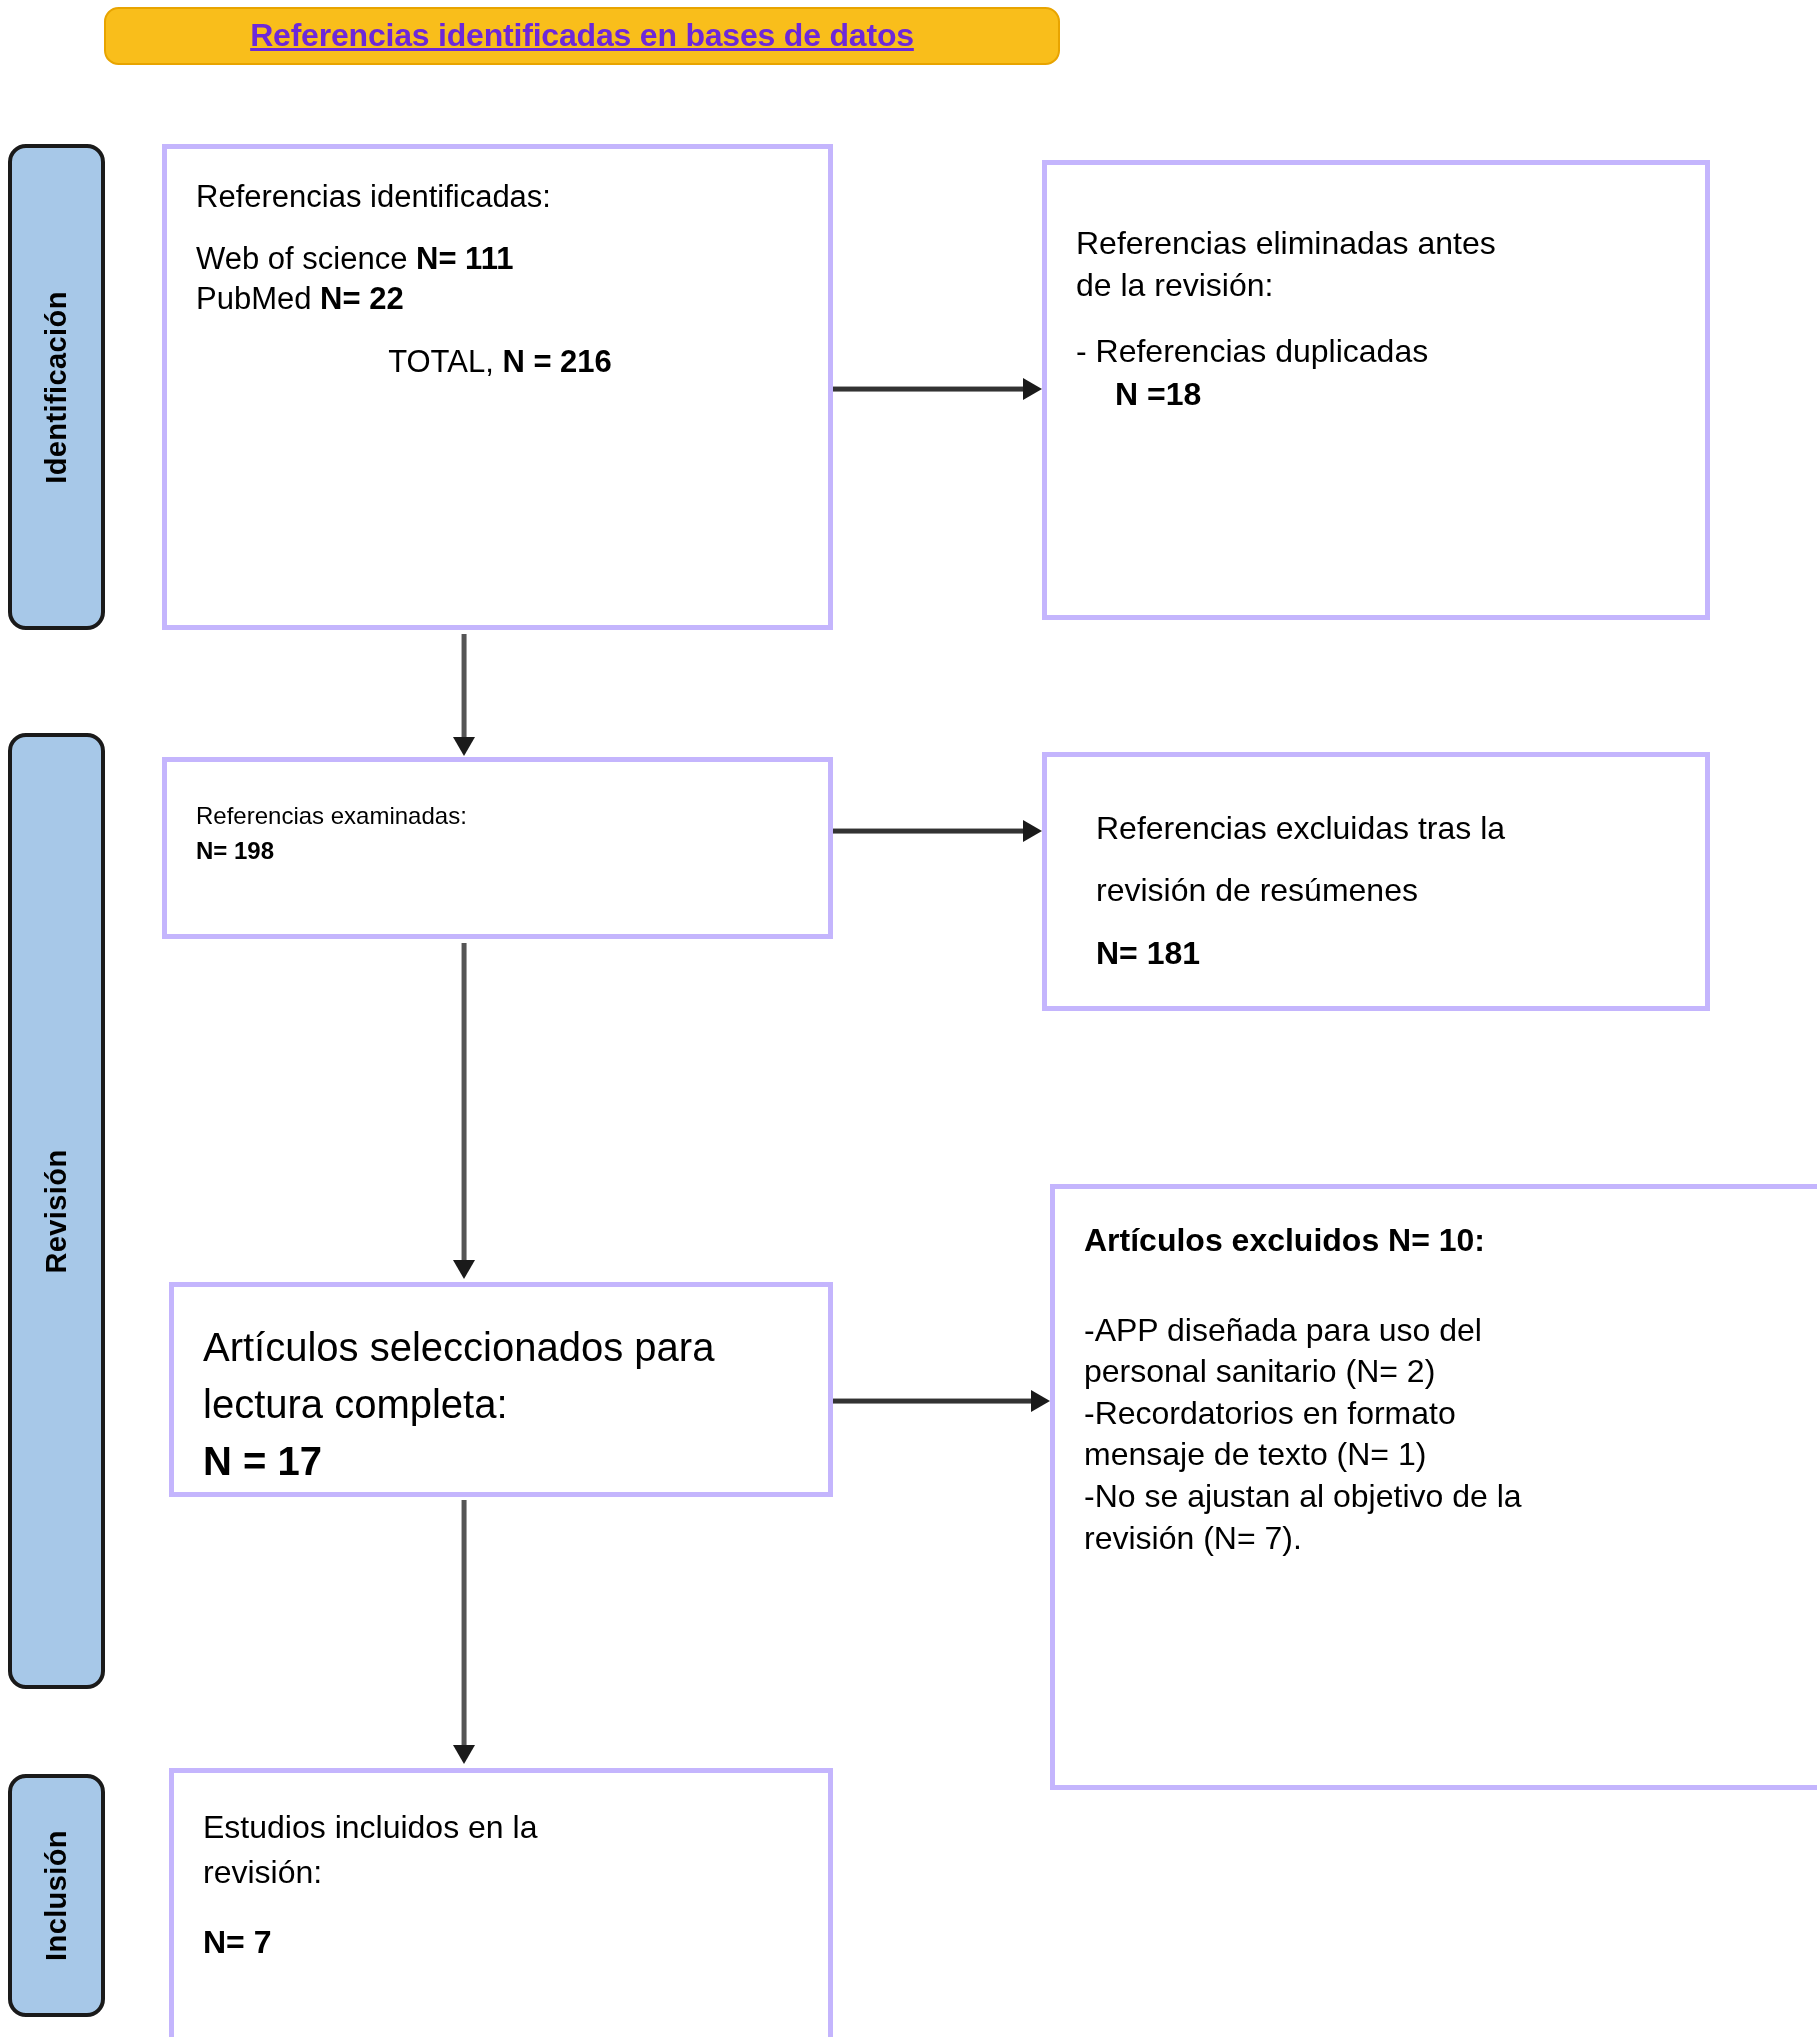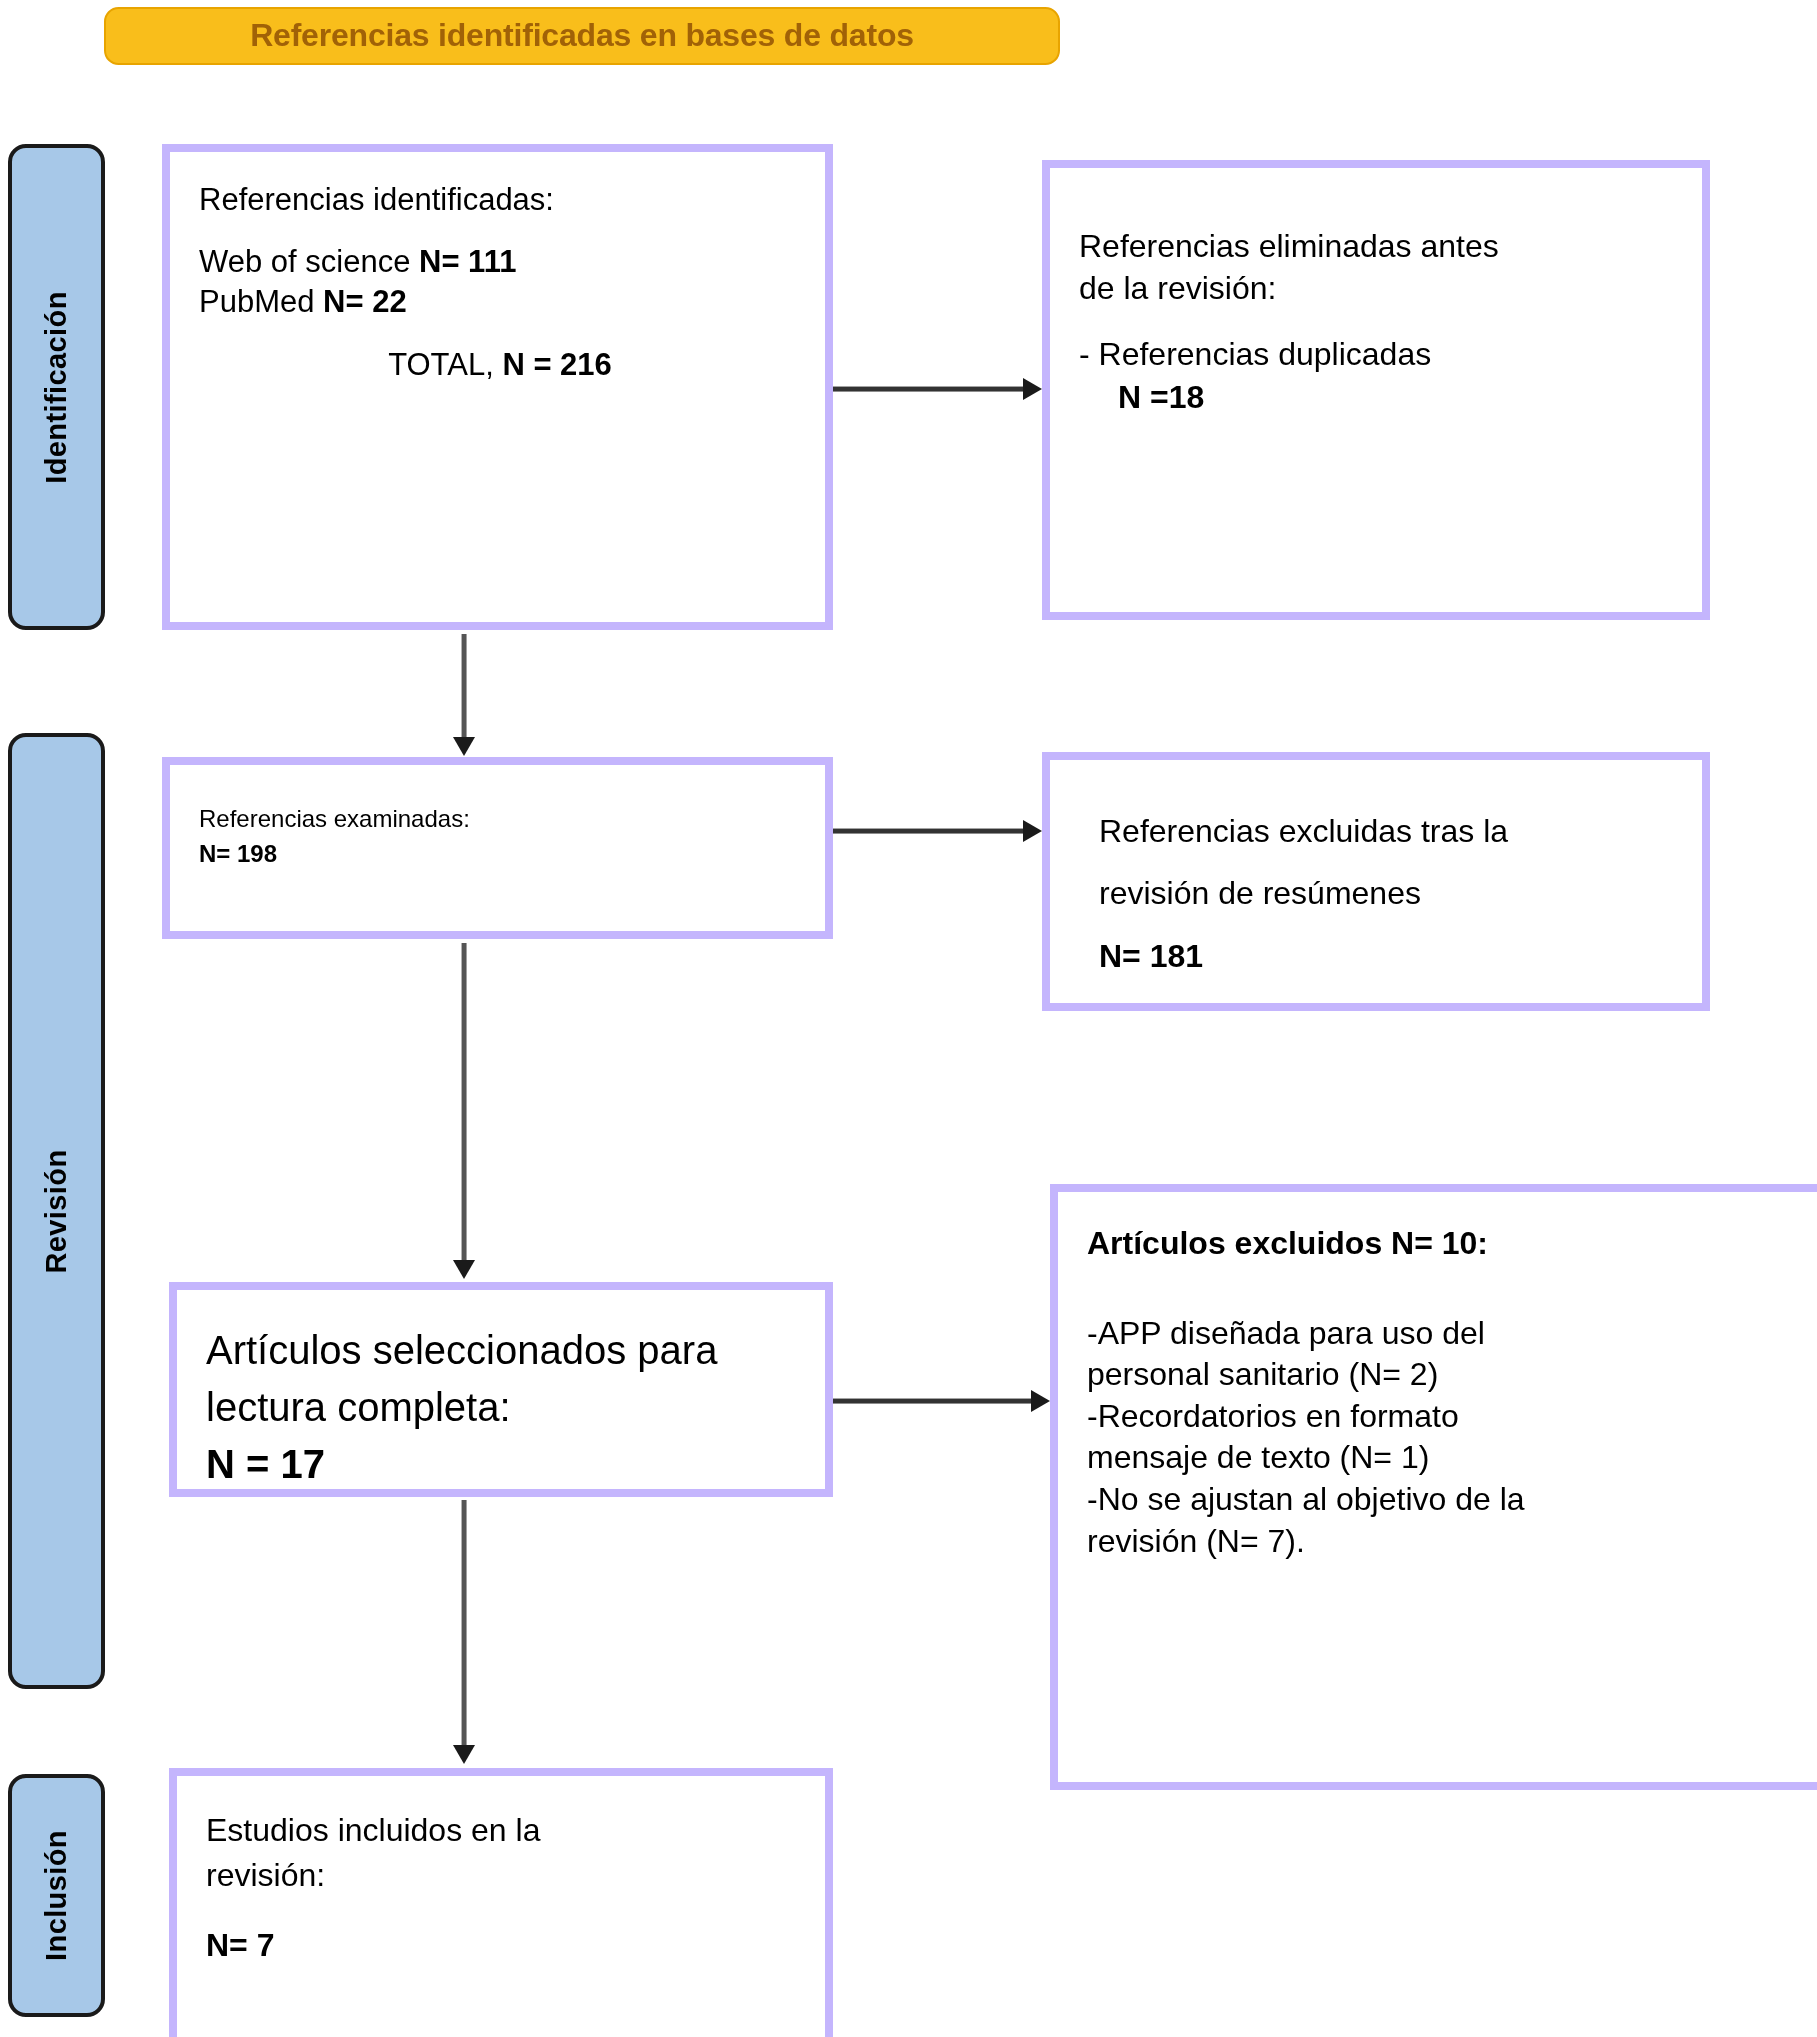--- a/index.html
+++ b/index.html
@@ -37,22 +37,23 @@
     left: 104px;
     top: 6.5px;
     width: 956px;
     height: 58px;
     display: flex;
     align-items: center;
     justify-content: center;
     font-size: 32px;
     font-weight: bold;
     letter-spacing: -0.2px;
-    color: #a16207;
+    color: #6d28d9;
     white-space: nowrap;
+    text-decoration: underline;
   }
 
   
   .phase-tab {
     position: absolute;
     left: 8px;
     width: 97px;
     background: #A7C8E8;
     border: 4px solid #1a1a1a;
     border-radius: 18px;
@@ -70,21 +71,21 @@
     color: #000000;
   }
   #phase-identificacion { top: 144px; height: 486px; }
   #phase-revision       { top: 733px; height: 956px; }
   #phase-inclusion      { top: 1774px; height: 243px; }
 
   
   .flow-box {
     position: absolute;
     background: #ffffff;
-    border: 8px solid #c4b5fd;
+    border: 5px solid #c4b5fd;
     box-sizing: border-box;
   }
   .flow-box .box-inner {
     padding: 27.5px 24px 19.4px 29px;
     font-size: 31px;
     line-height: 1.28;
     color: #000000;
   }
   .flow-box p { margin: 0; }
   .flow-box .spacer { height: 0.75em; }

